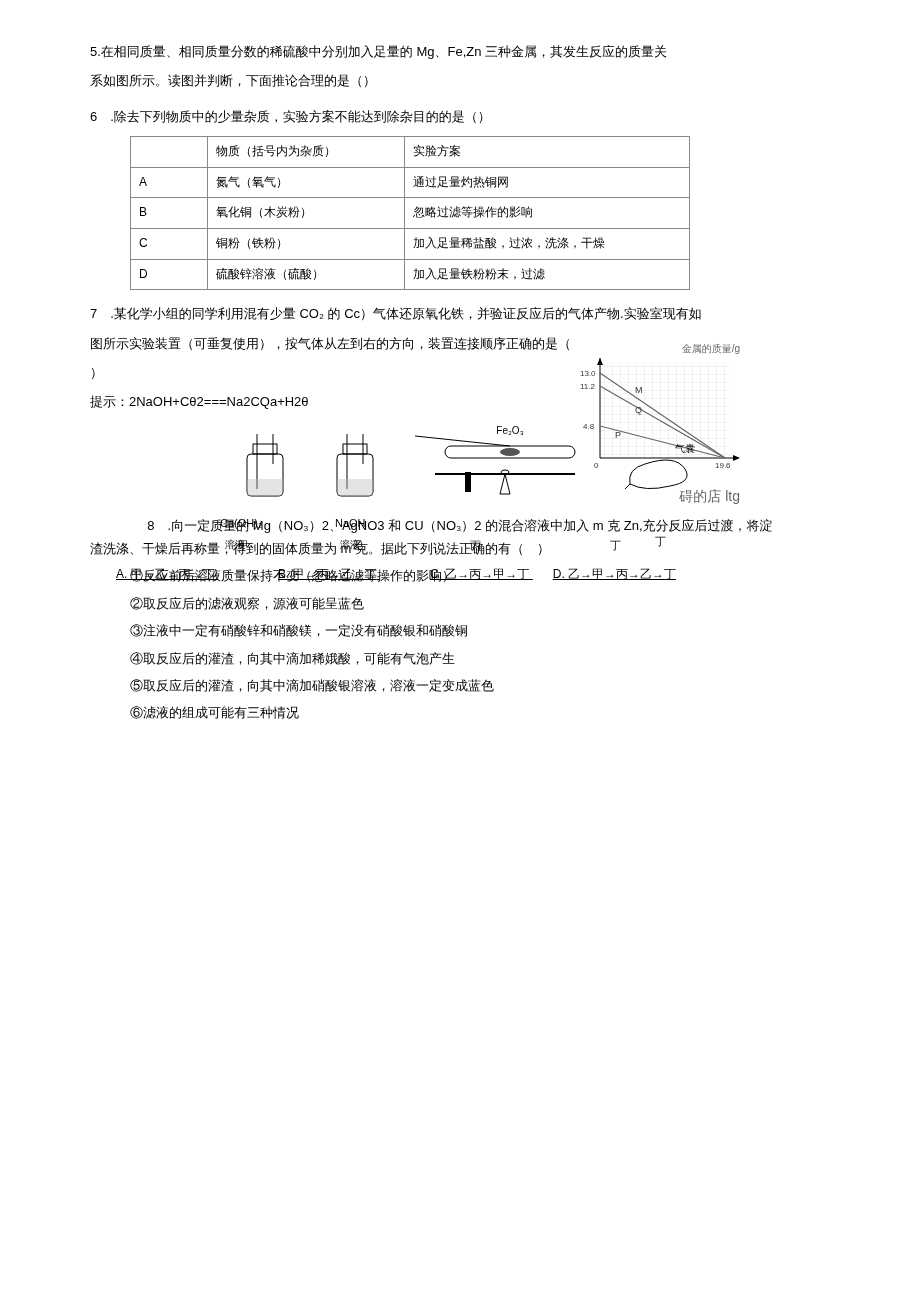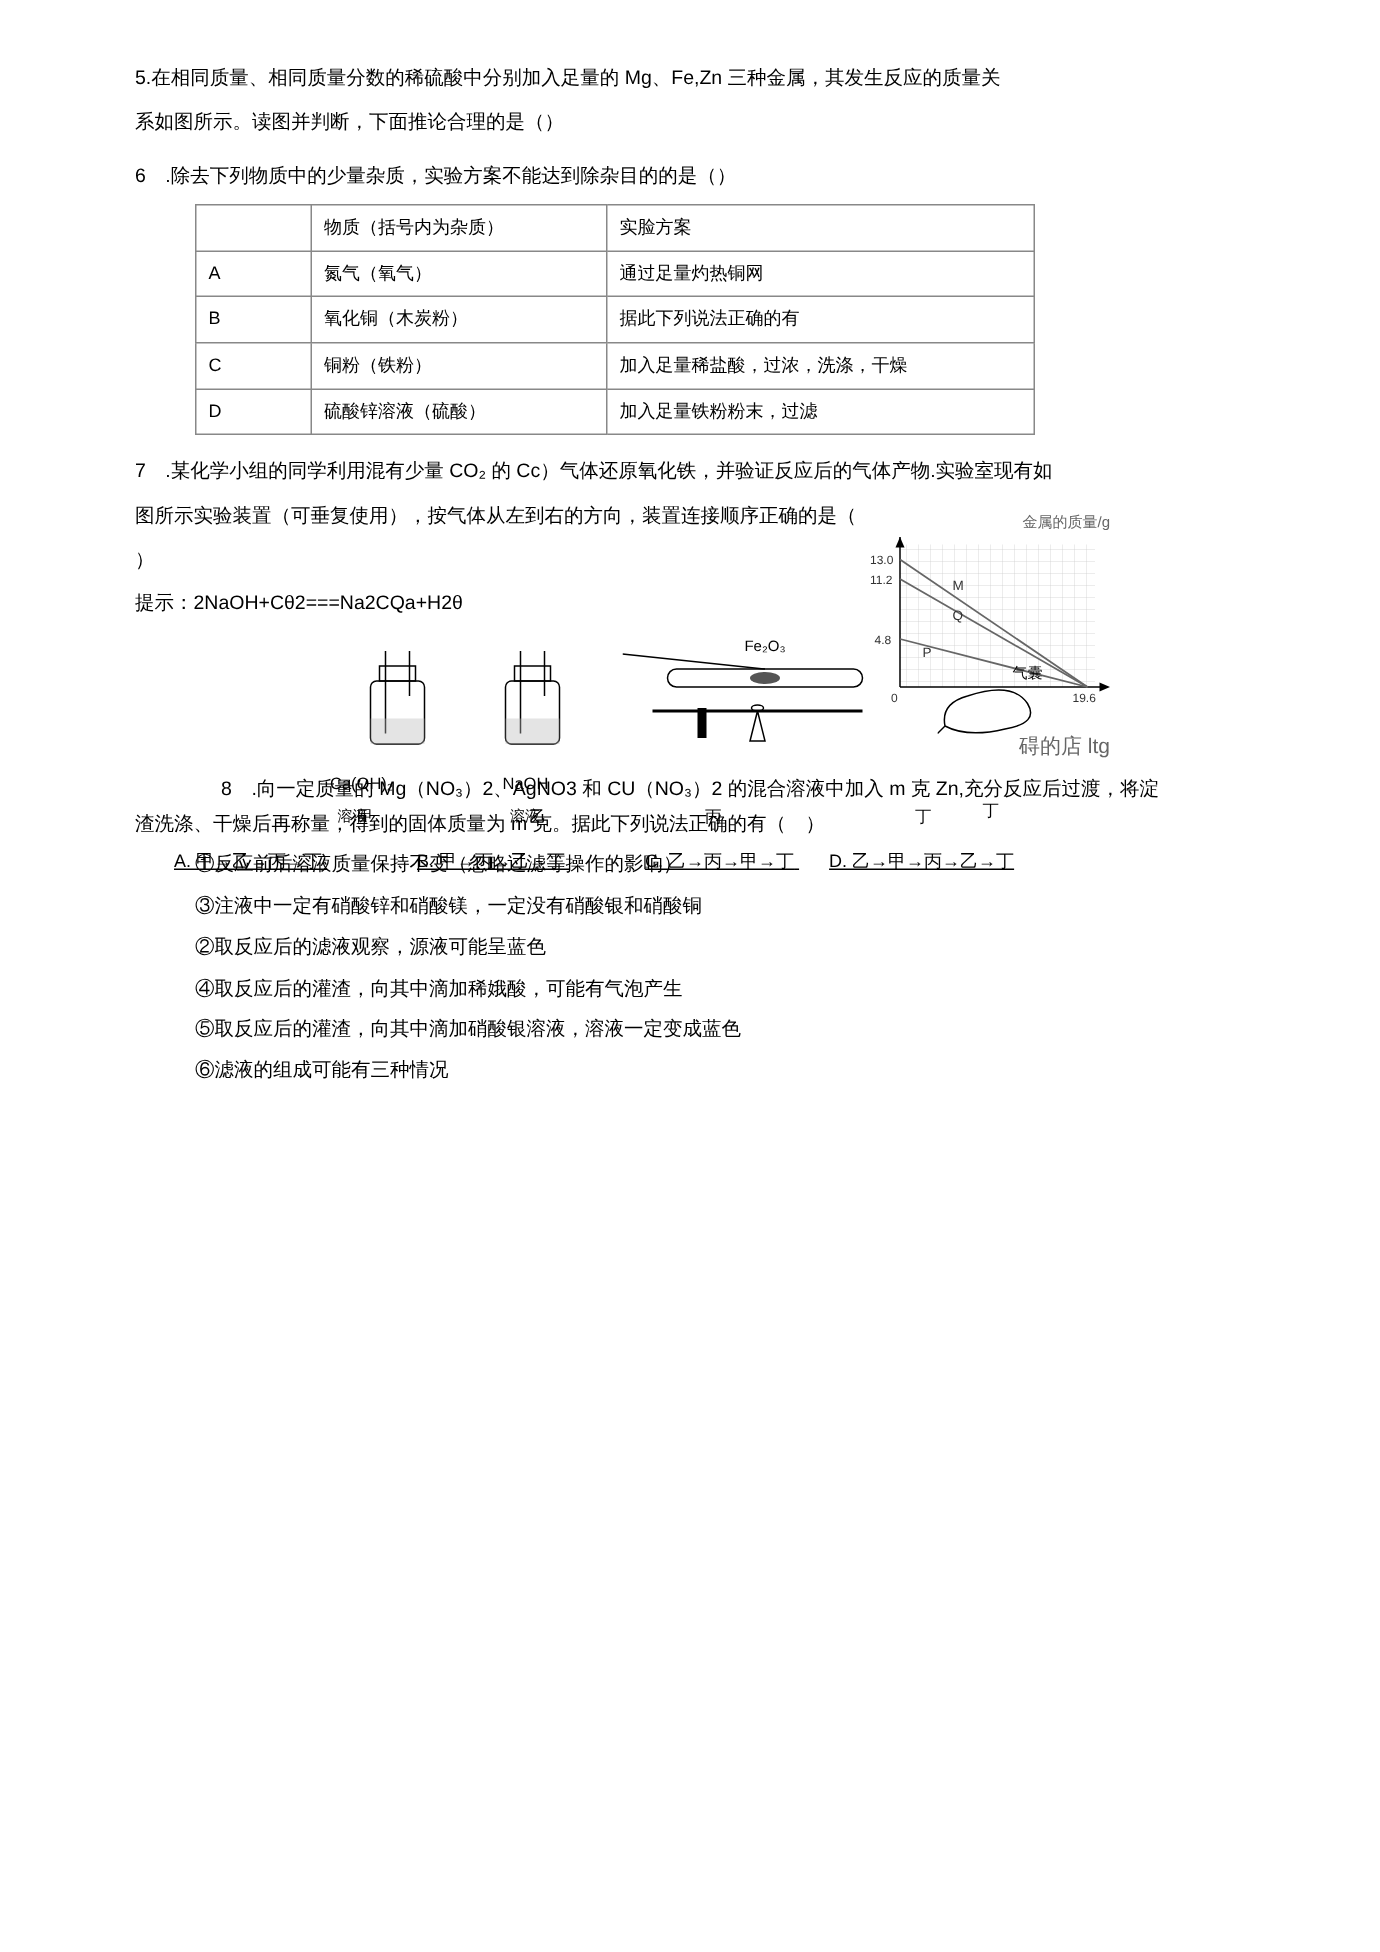--- a/index.html
+++ b/index.html
@@ -108,21 +108,21 @@
       <td>实脸方案</td>
     </tr>
     <tr>
       <td>A</td>
       <td>氮气（氧气）</td>
       <td>通过足量灼热铜网</td>
     </tr>
     <tr>
       <td>B</td>
       <td>氧化铜（木炭粉）</td>
-      <td>据此下列说法正确的有</td>
+      <td>忽略过滤等操作的影响</td>
     </tr>
     <tr>
       <td>C</td>
       <td>铜粉（铁粉）</td>
       <td>加入足量稀盐酸，过浓，洗涤，干燥</td>
     </tr>
     <tr>
       <td>D</td>
       <td>硫酸锌溶液（硫酸）</td>
       <td>加入足量铁粉粉末，过滤</td>
@@ -202,19 +202,19 @@
     </div>
     <div style="position:absolute;top:0;left:16px;white-space:nowrap;z-index:2;font-size:12px;text-decoration:underline;">
       <span style="margin-left:10px;">A. 甲→乙→丙→丁</span>
       <span style="margin-left:60px;">B. 甲→丙→乙→丁</span>
       <span style="margin-left:50px;">C. 乙→丙→甲→丁</span>
       <span style="margin-left:20px;">D. 乙→甲→丙→乙→丁</span>
     </div>
   </div>
 
   <div class="sub-list">
+    <div>②取反应后的滤液观察，源液可能呈蓝色</div>
     <div>③注液中一定有硝酸锌和硝酸镁，一定没有硝酸银和硝酸铜</div>
-    <div>②取反应后的滤液观察，源液可能呈蓝色</div>
     <div>④取反应后的灌渣，向其中滴加稀娥酸，可能有气泡产生</div>
     <div>⑤取反应后的灌渣，向其中滴加硝酸银溶液，溶液一定变成蓝色</div>
     <div>⑥滤液的组成可能有三种情况</div>
   </div>
 </div>
 
 </body></html>

